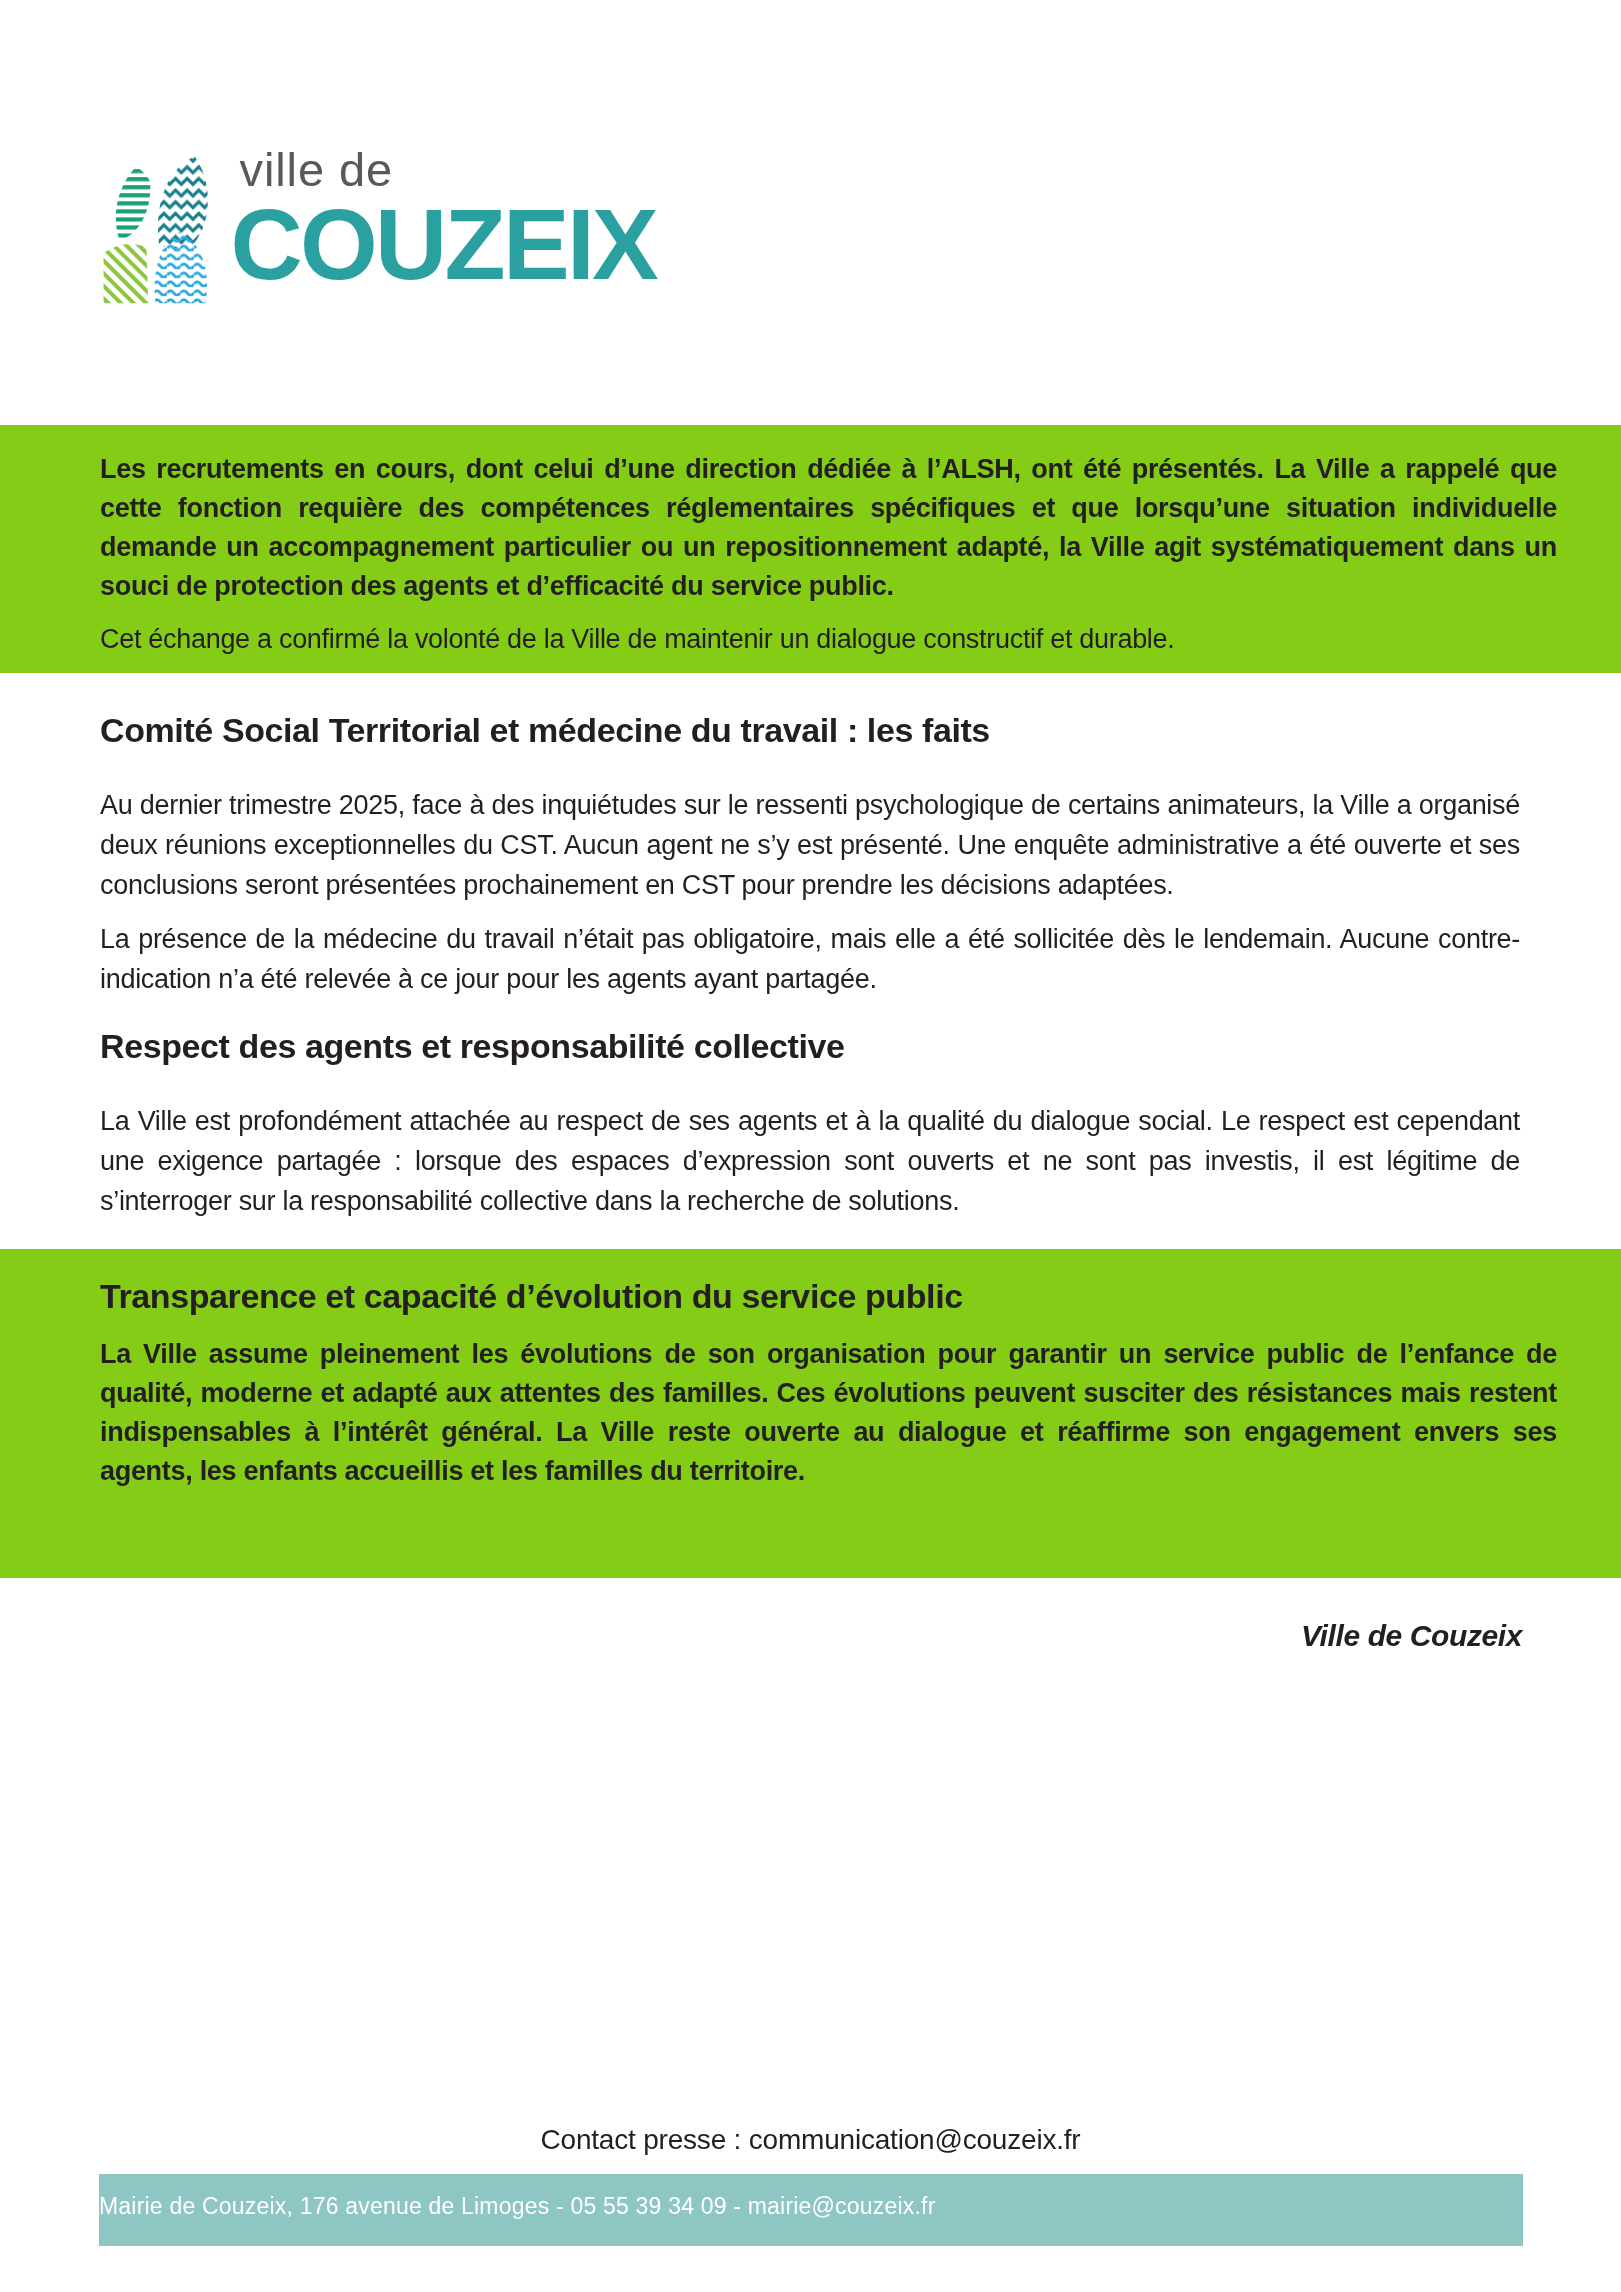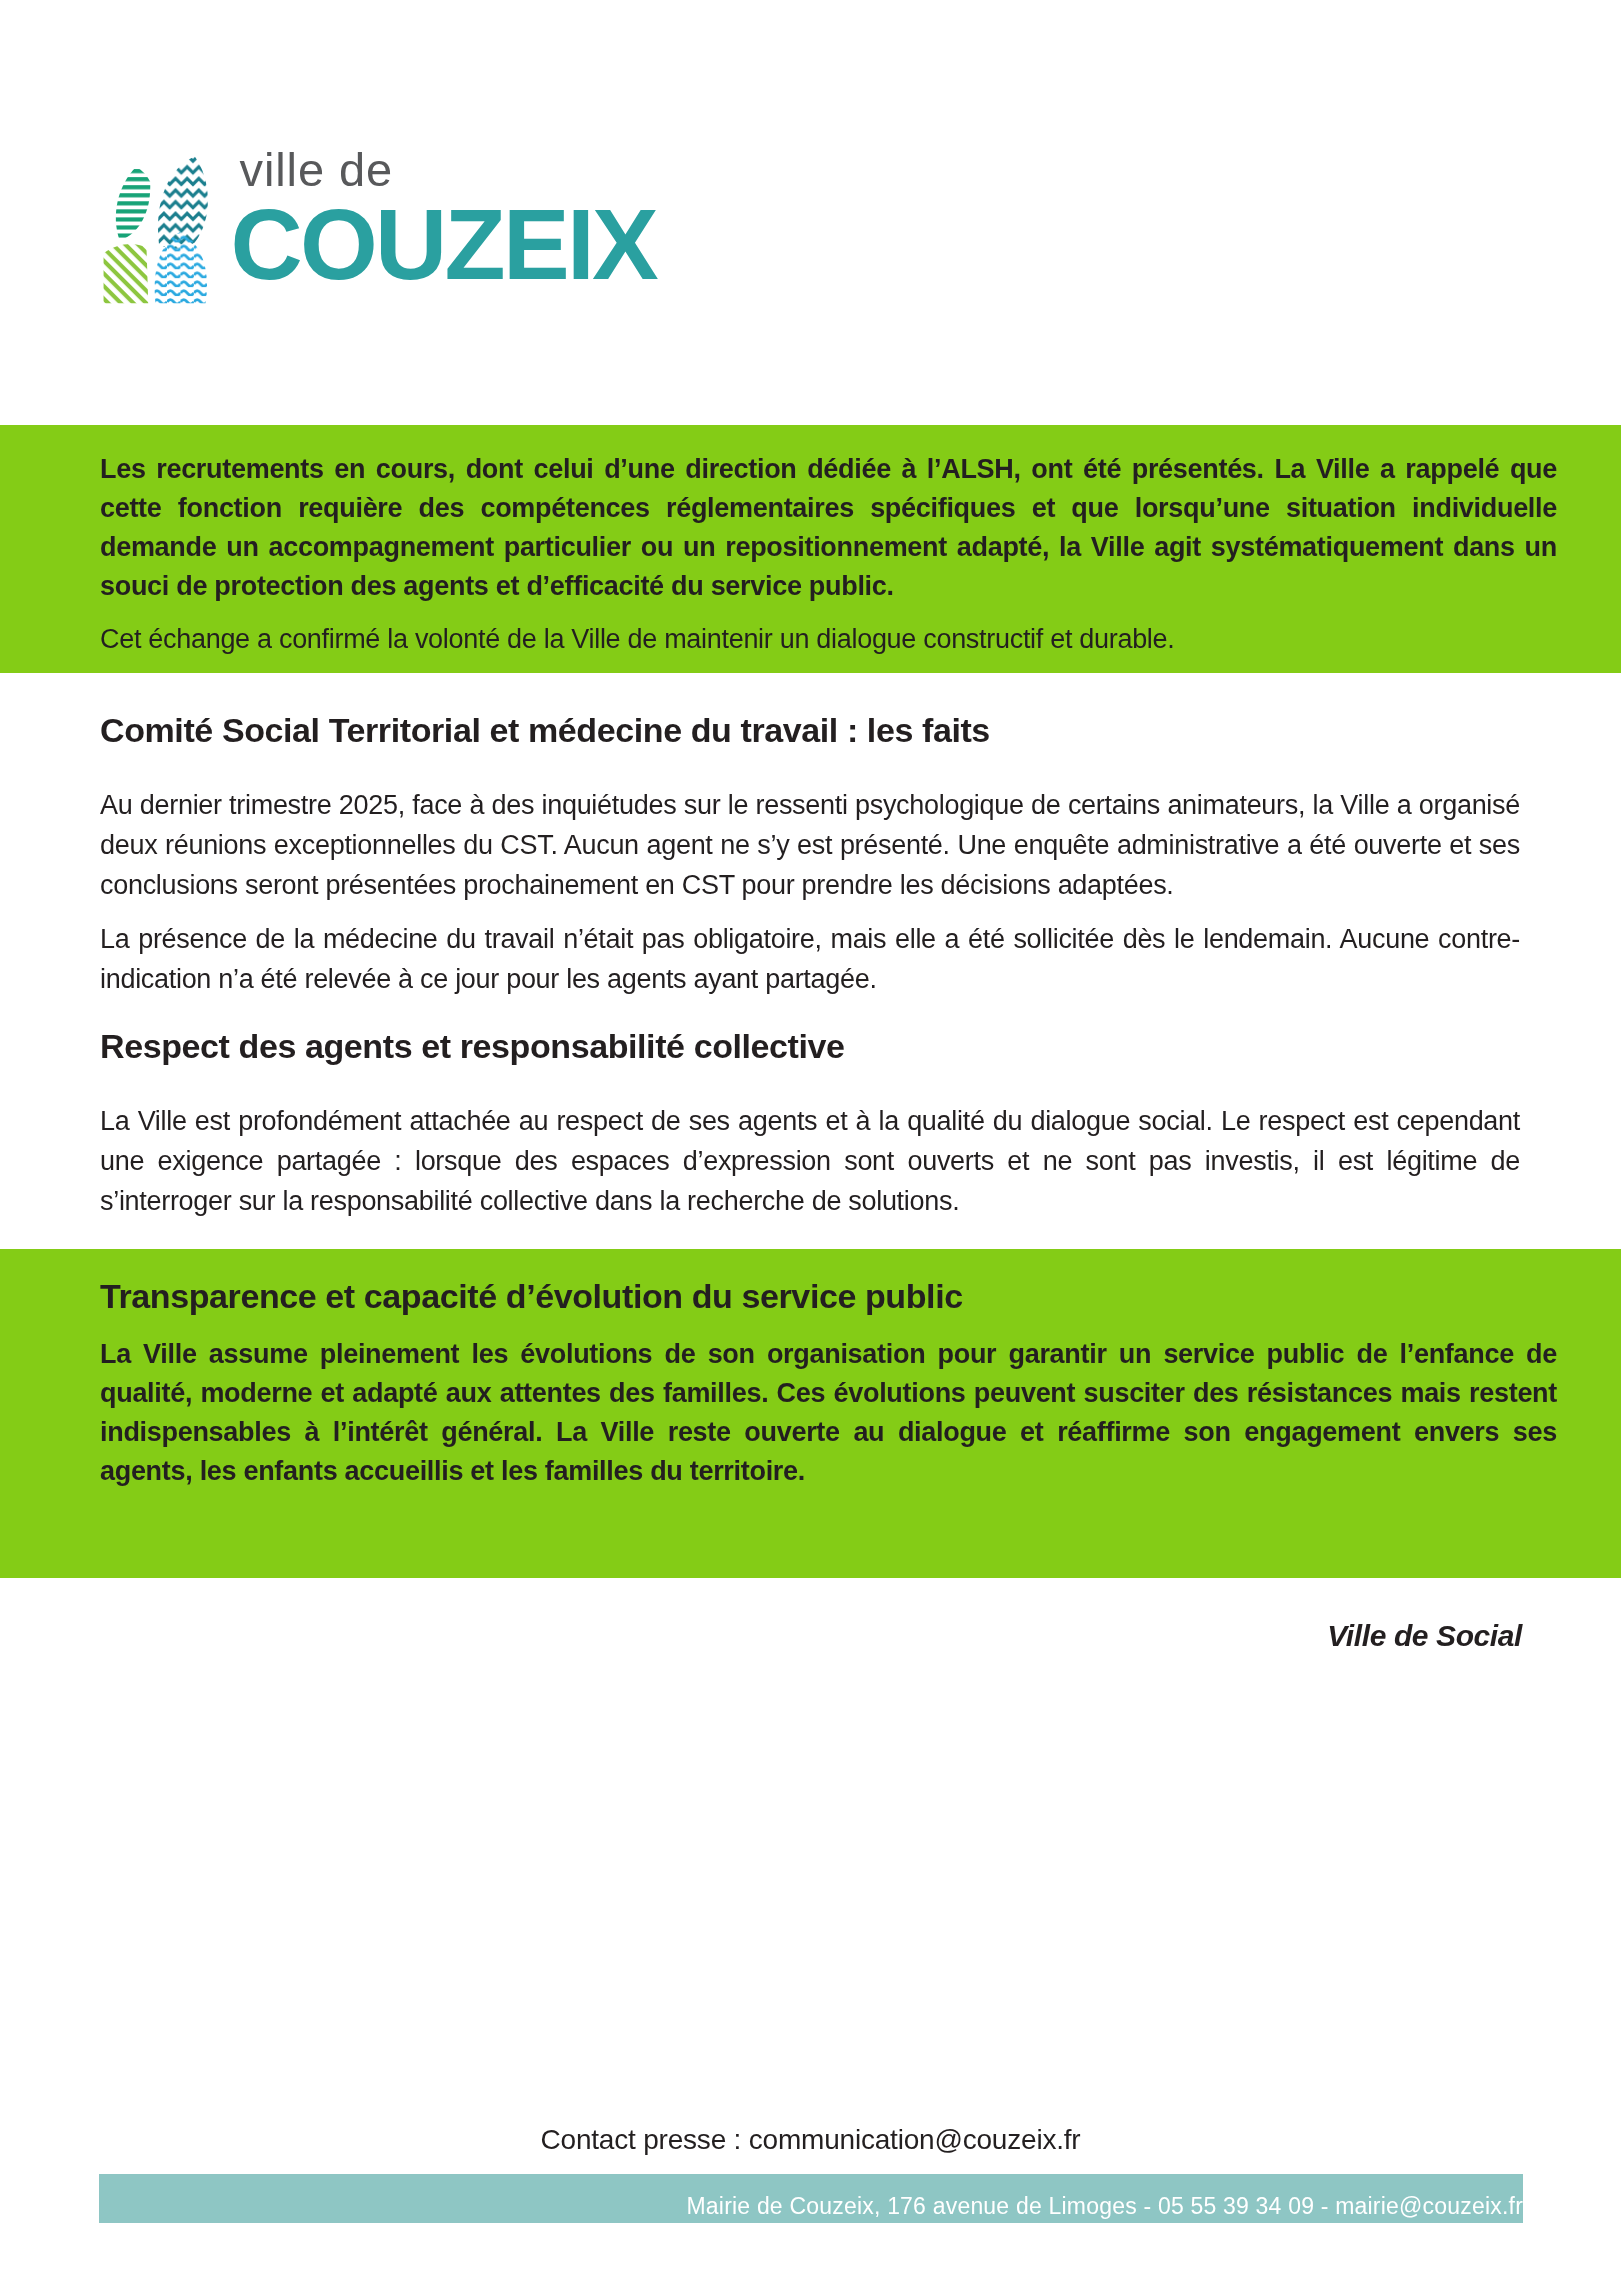--- a/index.html
+++ b/index.html
@@ -52,23 +52,23 @@
   
   .signature{
     position:absolute;right:99px;top:1619px;
     font-size:30px;font-weight:700;font-style:italic;letter-spacing:-0.4px;
   }
   .contact-line{
     position:absolute;left:0;top:2124px;width:1621px;
     text-align:center;font-size:28px;letter-spacing:-0.2px;
   }
   .footer-bar{
-    position:absolute;left:99px;top:2174px;width:1424px;height:49px;
+    position:absolute;left:99px;top:2174px;width:1424px;height:72px;
     background:#8ec6c4;color:#ffffff;
-    font-size:23px;line-height:64px;text-align:right;letter-spacing:0.2px;
+    font-size:23px;line-height:64px;text-align:left;letter-spacing:0.2px;
   }
 </style>
 </head>
 <body>
 
 <div class="page">
 
   <div class="logo">
     <svg class="logo-mark" viewBox="0 0 132 170" xmlns="http://www.w3.org/2000/svg" aria-hidden="true">
       <defs>
@@ -110,20 +110,20 @@
   <p class="body-p abs sec1-p2">La présence de la médecine du travail n’était pas obligatoire, mais elle a été sollicitée dès le lendemain. Aucune contre-indication n’a été relevée à ce jour pour les agents ayant partagée.</p>
 
   <h2 class="sec-h abs sec2-h">Respect des agents et responsabilité collective</h2>
   <p class="body-p abs sec2-p1">La Ville est profondément attachée au respect de ses agents et à la qualité du dialogue social. Le respect est cependant une exigence partagée : lorsque des espaces d’expression sont ouverts et ne sont pas investis, il est légitime de s’interroger sur la responsabilité collective dans la recherche de solutions.</p>
 
   <div class="hl hl-2">
     <h2 class="sec-h">Transparence et capacité d’évolution du service public</h2>
     <p class="body-p bold-p">La Ville assume pleinement les évolutions de son organisation pour garantir un service public de l’enfance de qualité, moderne et adapté aux attentes des familles. Ces évolutions peuvent susciter des résistances mais restent indispensables à l’intérêt général. La Ville reste ouverte au dialogue et réaffirme son engagement envers ses agents, les enfants accueillis et les familles du territoire.</p>
   </div>
 
-  <div class="signature">Ville de Social</div>
+  <div class="signature">Ville de Couzeix</div>
 
   <div class="contact-line">Contact presse : communication@couzeix.fr</div>
 
   <div class="footer-bar">Mairie de Couzeix, 176 avenue de Limoges - 05 55 39 34 09 - mairie@couzeix.fr</div>
 
 </div>
 
 
 </body></html>

